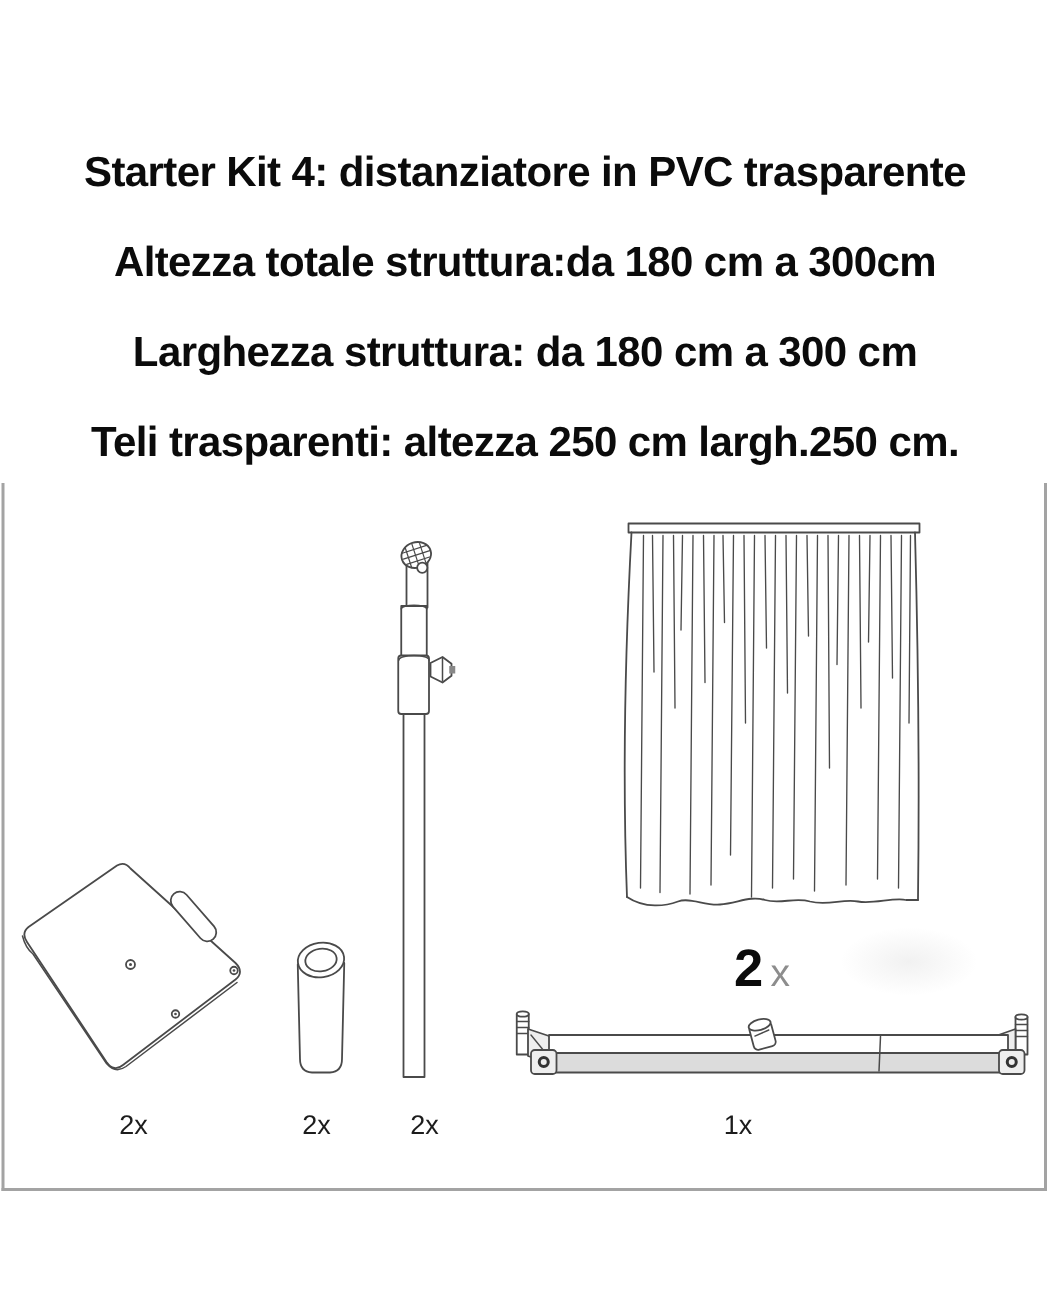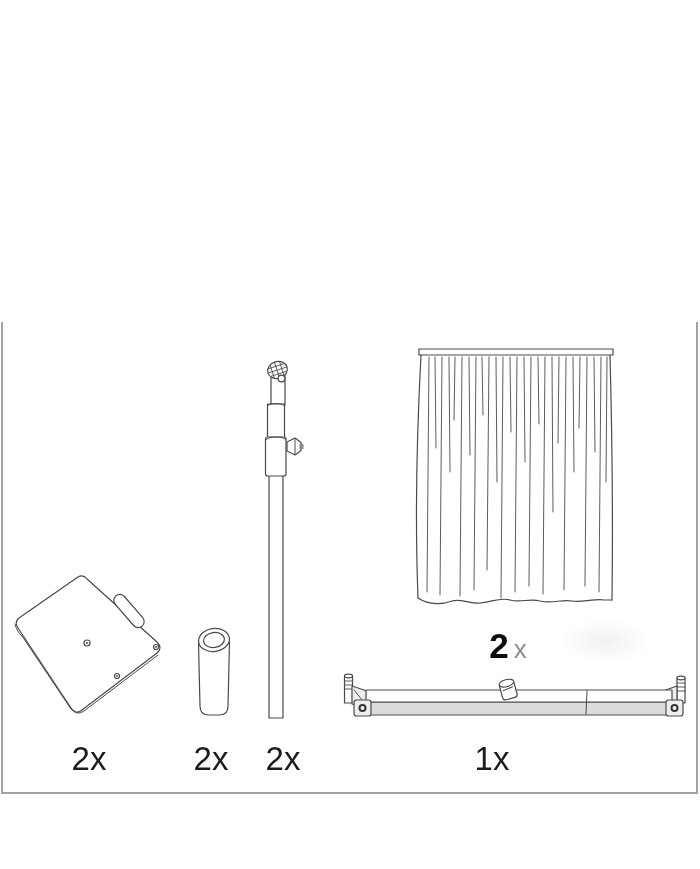--- a/index.html
+++ b/index.html
@@ -20,21 +20,21 @@
   }
   .frame{
     position:absolute;left:1px;top:322px;width:693px;height:470px;
     border-left:2px solid #a3a3a3;
     border-right:2px solid #a3a3a3;
     border-bottom:2px solid #a3a3a3;
   }
   svg.art{position:absolute;left:0;top:0;}
   .qty{
     position:absolute;top:740px;
-    font-size:33px;color:#1c1c1c;
+    font-size:18px;color:#1c1c1c;
     transform:translateX(-50%);
     white-space:nowrap;
   }
   .qty-base{left:89px;}
   .qty-tube{left:211px;}
   .qty-pole{left:283px;}
   .qty-bar{left:492px;}
   .curtain-qty{
     position:absolute;left:508px;top:626px;
     transform:translateX(-50%);
@@ -45,20 +45,26 @@
   .smudge{
     position:absolute;left:560px;top:618px;width:92px;height:46px;
     background:radial-gradient(ellipse at center, rgba(120,120,120,0.10), rgba(120,120,120,0) 70%);
   }
 </style>
 </head>
 <body>
 
 <div class="canvas">
 
+  <div class="titles">
+    <div class="title-line">Starter Kit 4: distanziatore in PVC trasparente</div>
+    <div class="title-line">Altezza totale struttura:da 180 cm a 300cm</div>
+    <div class="title-line">Larghezza struttura: da 180 cm a 300 cm</div>
+    <div class="title-line">Teli trasparenti: altezza 250 cm largh.250 cm.</div>
+  </div>
 
   <div class="frame"></div>
 
   <div class="smudge"></div>
 
   <svg class="art" width="700" height="869" viewBox="0 0 700 869" fill="none" stroke="#4a4a4a" stroke-width="1.2" stroke-linejoin="round" stroke-linecap="round">
 
     <g>
       <rect x="271" y="374" width="14" height="31" fill="#ffffff"></rect>
       <rect x="267.5" y="404" width="17" height="35" fill="#ffffff"></rect>

